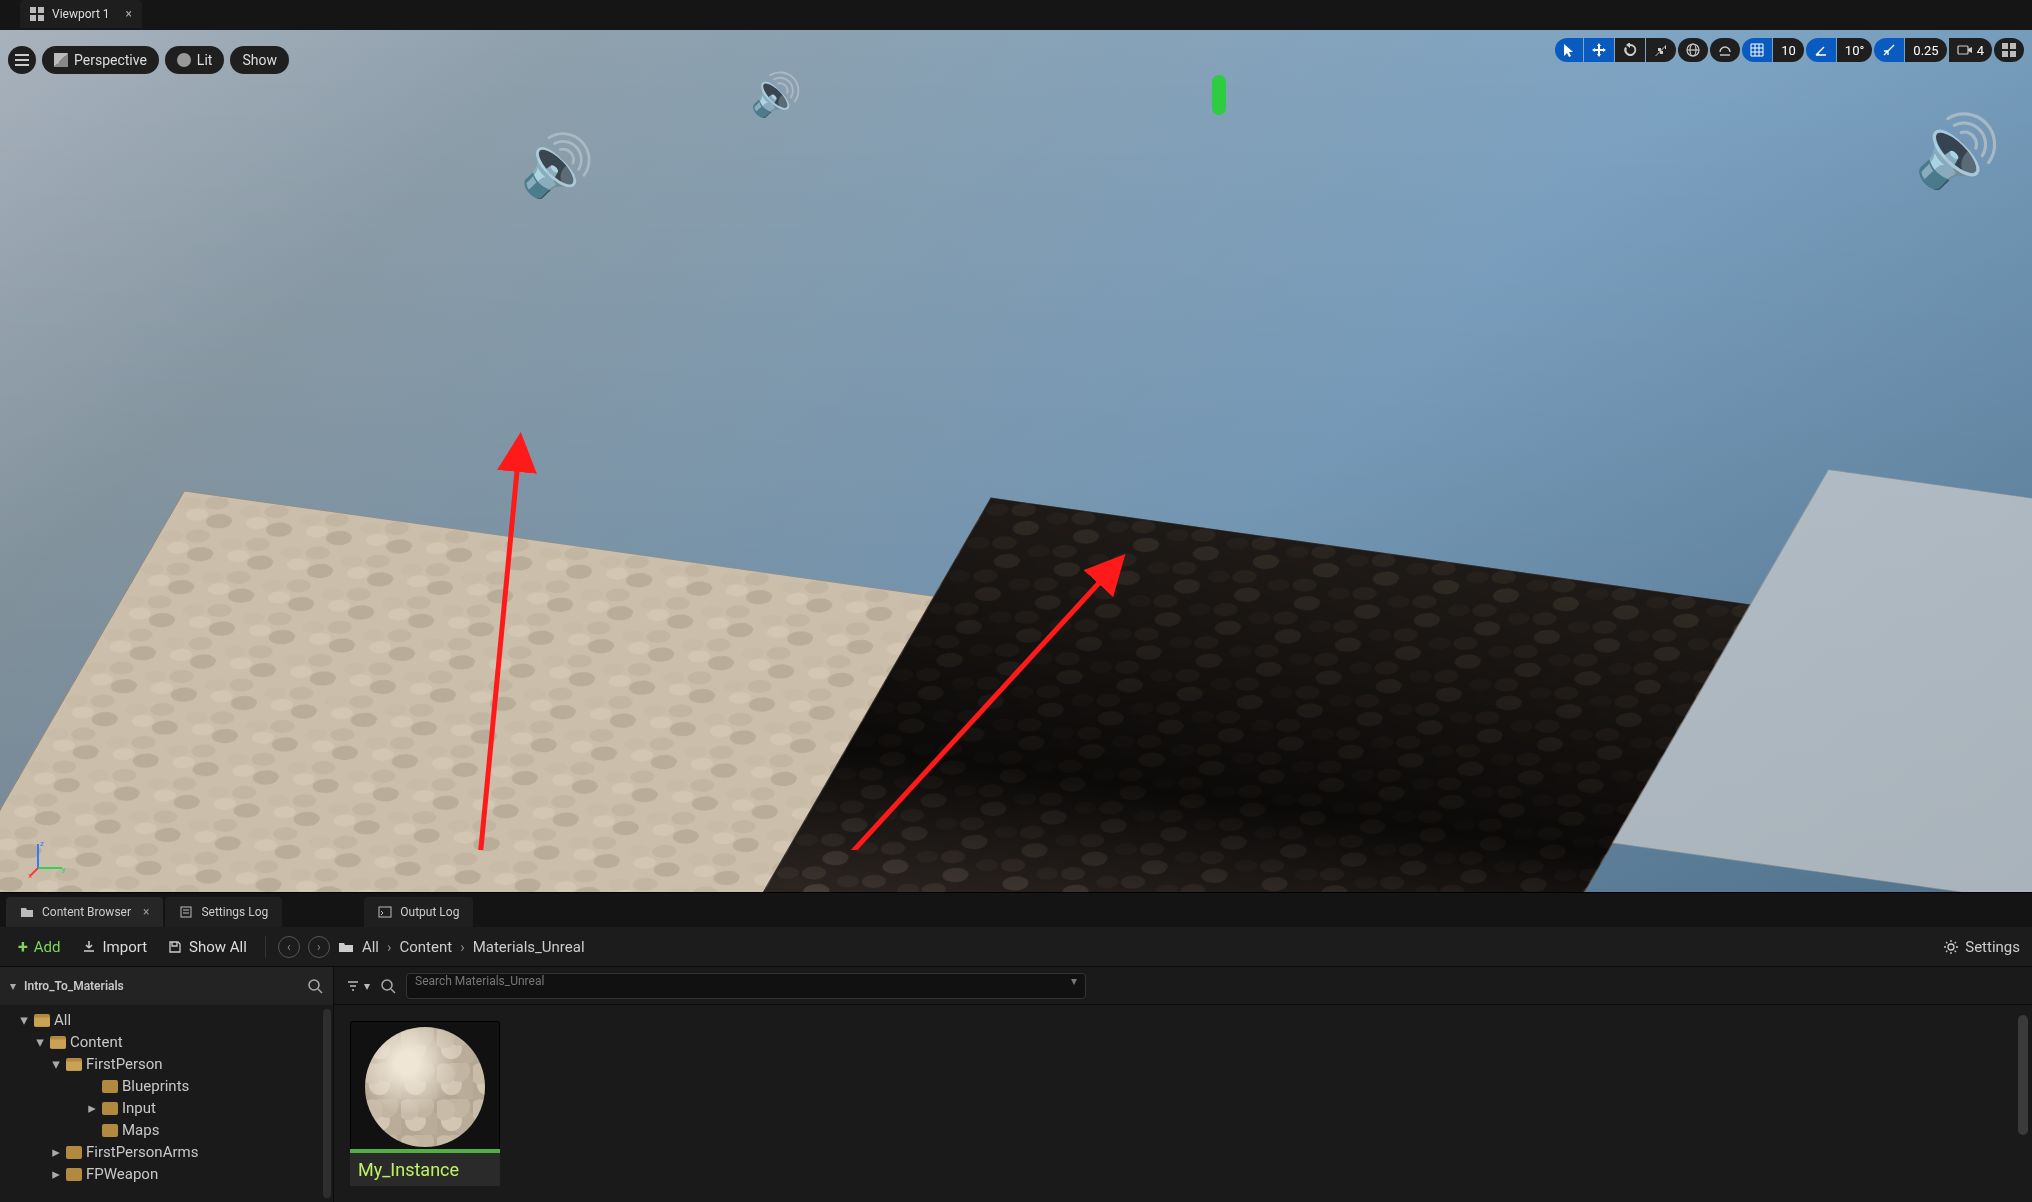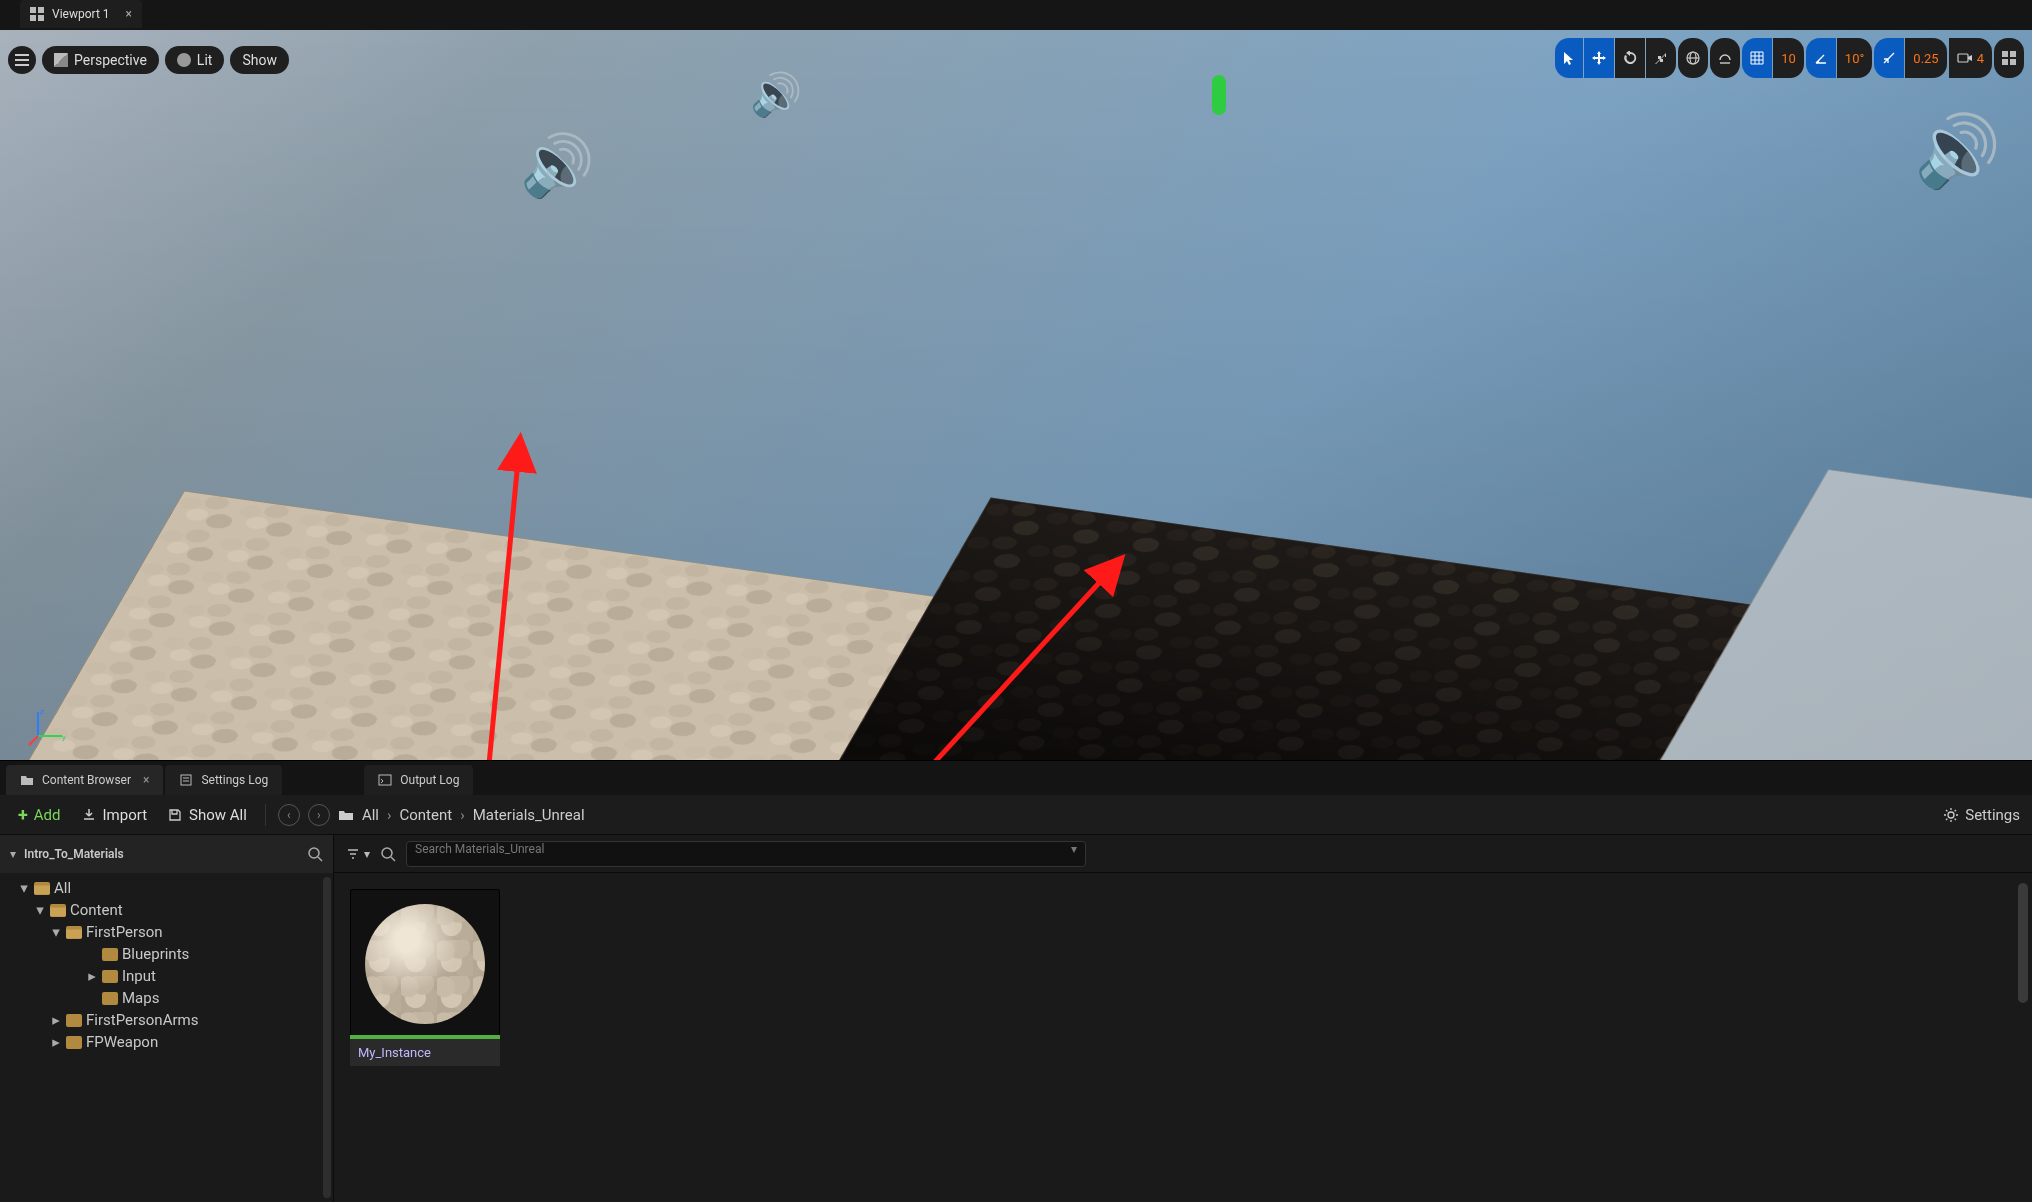--- a/index.html
+++ b/index.html
@@ -46,29 +46,29 @@
 .gizmo{position:absolute;left:28px;bottom:14px;width:40px;height:40px}
 
 .vp-toolbar{position:absolute;top:16px;left:8px;display:flex;gap:6px;align-items:center}
 .pill{height:28px;background:#1f1f1f;border-radius:14px;display:flex;align-items:center;padding:0 12px;color:#ddd;gap:6px;cursor:pointer;font-size:14px}
 .pill .dot{width:14px;height:14px;border-radius:50%;background:#999}
 .hamburger{width:28px;height:28px;border-radius:14px;background:#1f1f1f;display:flex;flex-direction:column;justify-content:center;align-items:center;gap:3px;cursor:pointer}
 .hamburger span{width:14px;height:2px;background:#ccc}
 .cube-icn{width:14px;height:14px;background:linear-gradient(135deg,#bbb 50%,#888 50%)}
 
 .vp-toolbar-r{position:absolute;top:8px;right:8px;display:flex;gap:2px;align-items:center}
-.chip{height:40px;min-width:28px;background:#1f1f1f;display:flex;align-items:center;justify-content:center;padding:0 8px;color:#f97316;cursor:pointer;font-size:13px;gap:4px}
+.chip{height:24px;min-width:28px;background:#1f1f1f;display:flex;align-items:center;justify-content:center;padding:0 8px;color:#ffffff;cursor:pointer;font-size:13px;gap:4px}
 .chip:first-child{border-radius:14px 0 0 14px}
 .chip:last-child{border-radius:0 14px 14px 0}
 .chip.blue{background:#0a5bbf}
 .chip.solo{border-radius:14px}
 .chip-group{display:flex;gap:0}
 .chip-group .chip+ .chip{margin-left:1px}
 
-.bottom{height:442px;display:flex;flex-direction:column;background:#1a1a1a;border-top:1px solid #000}
+.bottom{height:310px;display:flex;flex-direction:column;background:#1a1a1a;border-top:1px solid #000}
 .btabs{height:34px;background:#141414;display:flex;align-items:end;gap:2px;padding-left:6px}
 .btab{height:30px;padding:0 14px;display:flex;align-items:center;gap:8px;background:#1f1f1f;border-radius:4px 4px 0 0;color:#ccc}
 .btab.active{background:#262626}
 .btab .close{color:#999;cursor:pointer;margin-left:4px}
 
 .cb-bar{height:40px;display:flex;align-items:center;gap:8px;padding:0 12px;border-bottom:1px solid #0b0b0b;background:#1c1c1c}
 .cb-btn{display:flex;align-items:center;gap:6px;color:#ddd;cursor:pointer;font-size:15px;padding:4px 6px;border-radius:3px}
 .cb-btn.add{color:#7bd65a}
 .cb-btn.add .plus{color:#7bd65a;font-weight:bold;font-size:18px}
 .sep{width:1px;height:22px;background:#333;margin:0 4px}
@@ -104,21 +104,21 @@
   radial-gradient(circle at 60% 20%,#c2b6a2 0 11px,transparent 12px),
   radial-gradient(circle at 40% 60%,#d3c6b3 0 10px,transparent 11px),
   radial-gradient(circle at 80% 70%,#b9ad9a 0 12px,transparent 13px),
   #b4a793;background-size:auto,36px 36px,36px 36px,36px 36px,36px 36px,auto}
 .thumb.wet .sphere{background:
   radial-gradient(circle at 35% 30%,rgba(220,220,240,.8) 0 8%,transparent 45%),
   radial-gradient(circle at 20% 30%,#3f3a35 0 10px,transparent 11px),
   radial-gradient(circle at 60% 20%,#4e463e 0 11px,transparent 12px),
   #1e1b18;background-size:auto,36px 36px,36px 36px,auto}
 .thumb-bar{height:4px;background:#52b043;margin-top:-4px;position:relative;z-index:2}
-.asset-label{background:#2a2a2a;padding:6px 8px;color:#c4b5fd;font-size:13px}
+.asset-label{background:#2a2a2a;padding:6px 8px;color:#bef264;font-size:18px}
 .asset-scroll{position:absolute;right:4px;top:10px;width:10px;height:120px;background:#3a3a3a;border-radius:5px}
 
 .spk{position:absolute;color:rgba(230,230,230,.85)}
 
 svg{display:block}
 </style>
 </head>
 <body>
 
 <div class="scale-wrap">

